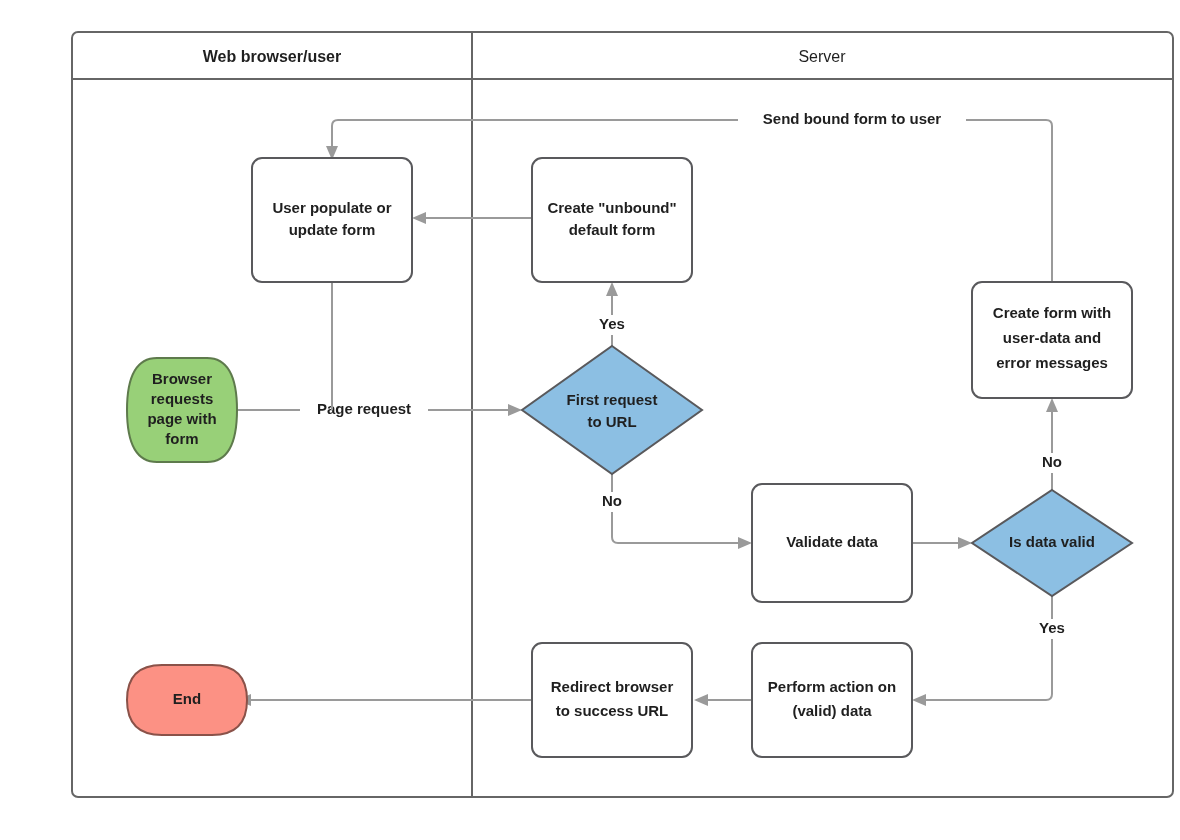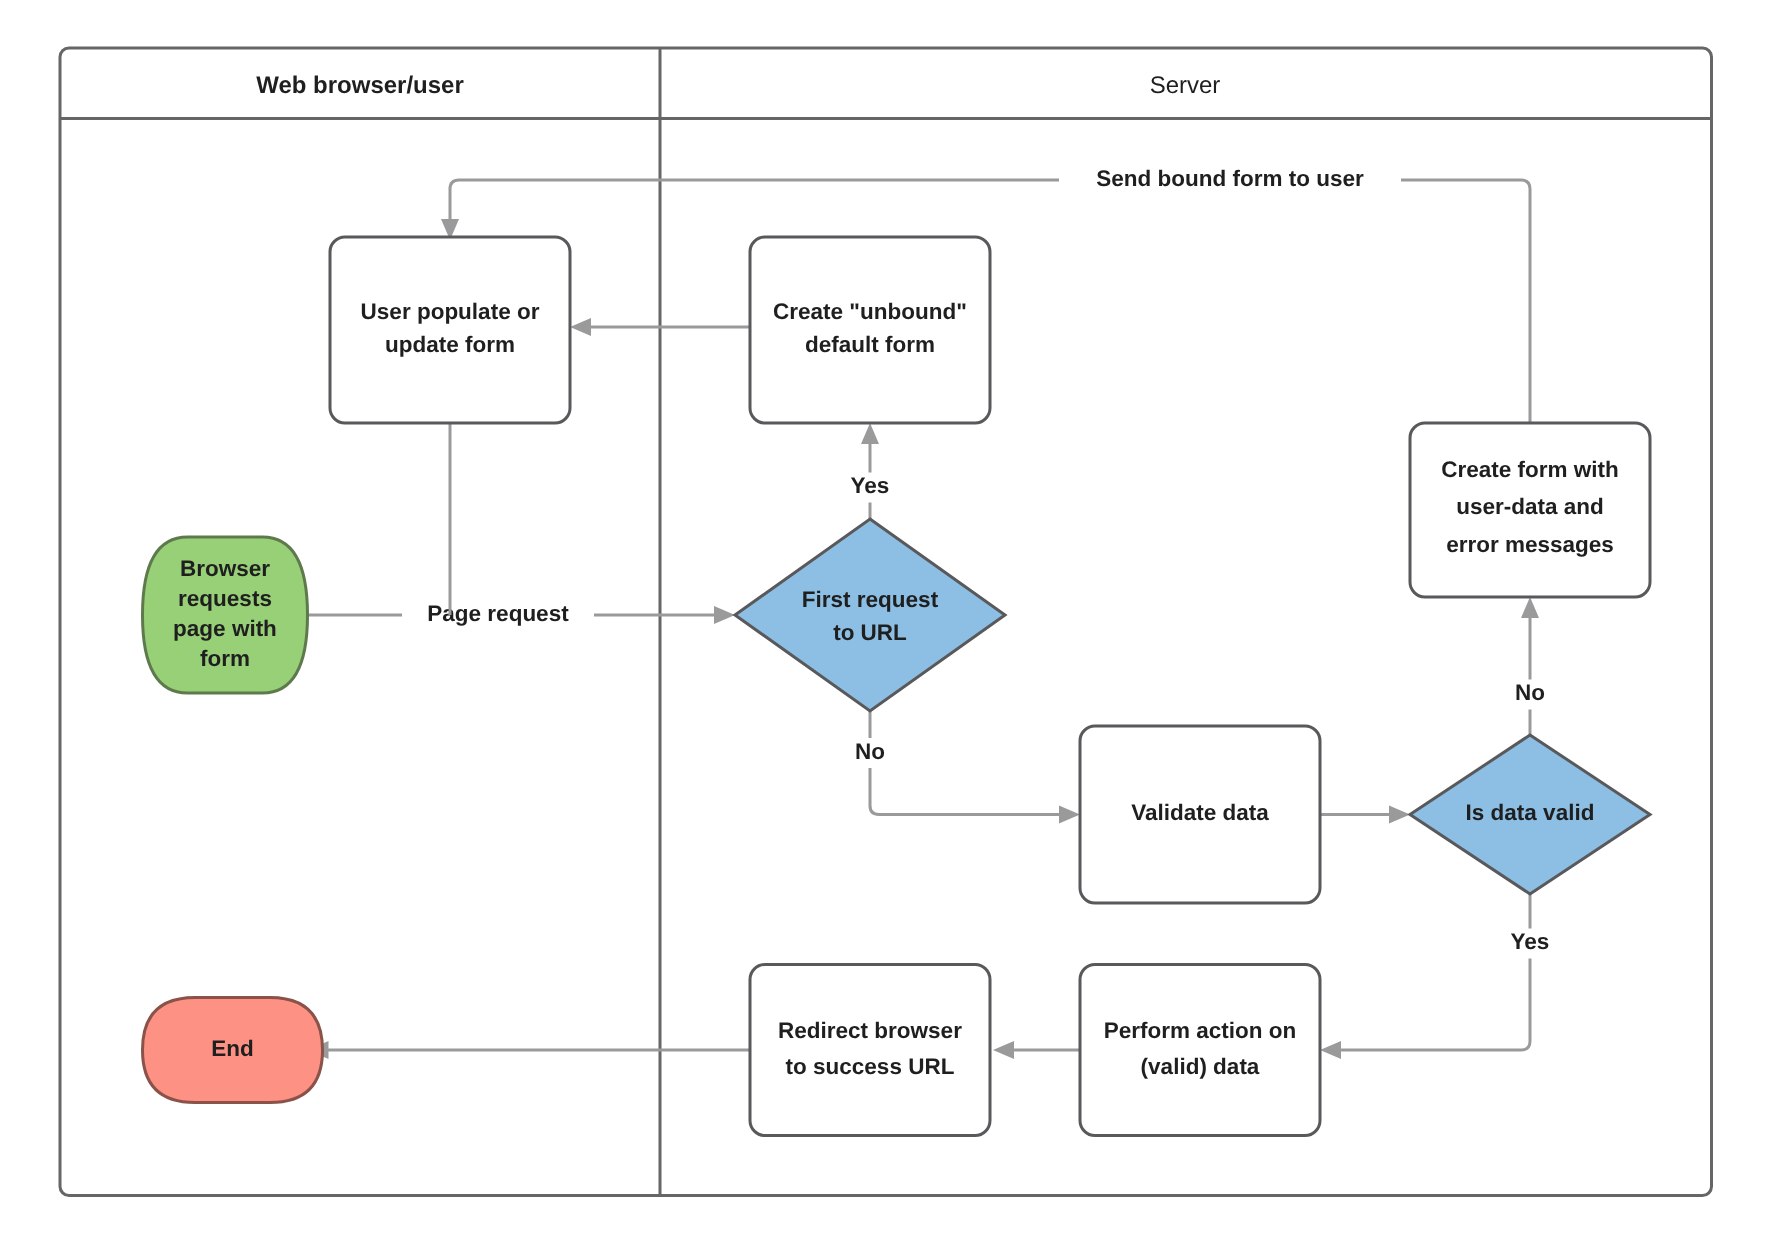--- a/index.html
+++ b/index.html
@@ -10,20 +10,21 @@
   body {
     width: 1180px;
     height: 840px;
     font-family: "Liberation Sans", sans-serif;
     overflow: hidden;
   }
   #canvas {
     position: relative;
     width: 1036px;
     height: 840px;
+    margin-left: 32px;
   }
   svg#flow {
     display: block;
     width: 1180px;
     height: 840px;
   }
   .lane-frame {
     fill: none;
     stroke: #666666;
     stroke-width: 2;

